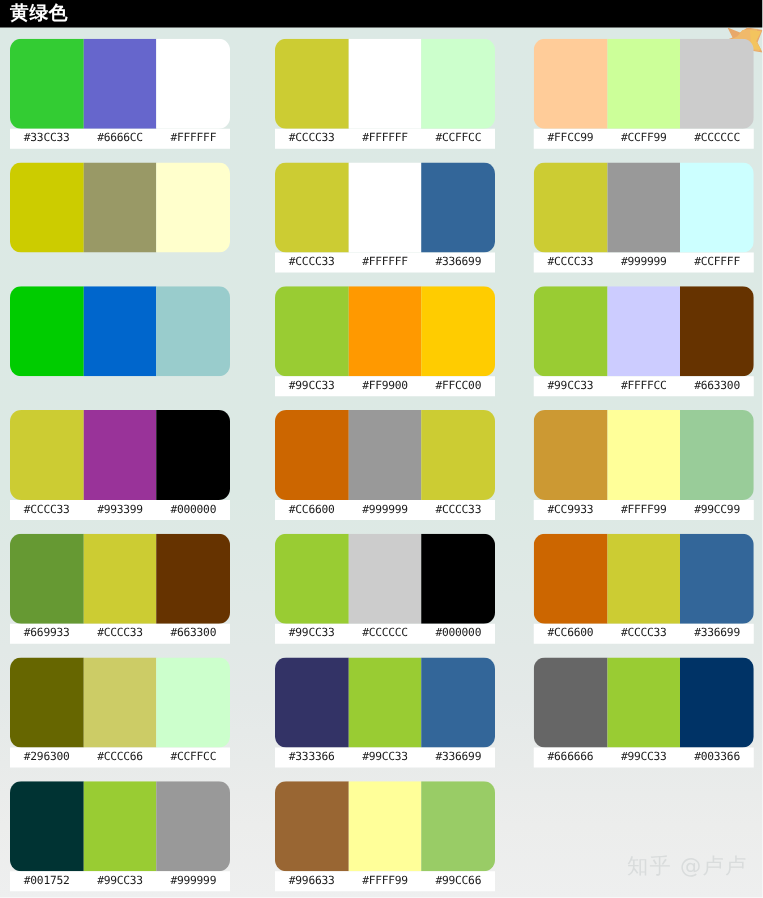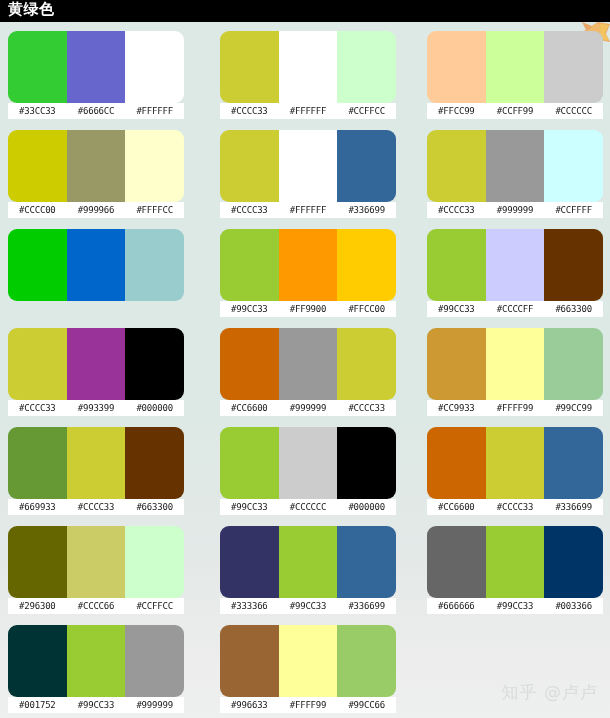--- a/index.html
+++ b/index.html
@@ -21,21 +21,21 @@
     height: 22px;
     background: #000000;
     display: flex;
     align-items: center;
     padding-left: 8px;
   }
   .header-title {
     color: #ffffff;
     font-size: 15px;
     font-weight: bold;
-    font-family: Liberation Mono, monospace;
+    font-family: Liberation Serif, serif;
     letter-spacing: 0.5px;
     line-height: 22px;
   }
 
   
   .leaf-topright {
     position: absolute;
     top: 22px;
     left: 568px;
     width: 42px;
@@ -183,25 +183,20 @@
         </div>
       </div>
     </div>
     <div class="cell col0">
       <div class="card">
         <div class="swatch-row">
           <div class="swatch" title="#CCCC00" style="background: rgb(204, 204, 0);"></div>
           <div class="swatch" title="#999966" style="background: rgb(153, 153, 102);"></div>
           <div class="swatch" title="#FFFFCC" style="background: rgb(255, 255, 204);"></div>
         </div>
-        <div class="label-row">
-          <span class="label">#CCCC00</span>
-          <span class="label">#999966</span>
-          <span class="label">#FFFFCC</span>
-        </div>
       </div>
     </div>
     <div class="cell col1">
       <div class="card">
         <div class="swatch-row">
           <div class="swatch" title="#CCCC33" style="background: rgb(204, 204, 51);"></div>
           <div class="swatch" title="#FFFFFF" style="background: rgb(255, 255, 255);"></div>
           <div class="swatch" title="#336699" style="background: rgb(51, 102, 153);"></div>
         </div>
         <div class="label-row">
@@ -250,21 +245,21 @@
     </div>
     <div class="cell col2">
       <div class="card">
         <div class="swatch-row">
           <div class="swatch" title="#99CC33" style="background: rgb(153, 204, 51);"></div>
           <div class="swatch" title="#CCCCFF" style="background: rgb(204, 204, 255);"></div>
           <div class="swatch" title="#663300" style="background: rgb(102, 51, 0);"></div>
         </div>
         <div class="label-row">
           <span class="label">#99CC33</span>
-          <span class="label">#CCCCFF</span>
+          <span class="label">#FFFFCC</span>
           <span class="label">#663300</span>
         </div>
       </div>
     </div>
     <div class="cell col0">
       <div class="card">
         <div class="swatch-row">
           <div class="swatch" title="#CCCC33" style="background: rgb(204, 204, 51);"></div>
           <div class="swatch" title="#993399" style="background: rgb(153, 51, 153);"></div>
           <div class="swatch" title="#000000" style="background: rgb(0, 0, 0);"></div>

